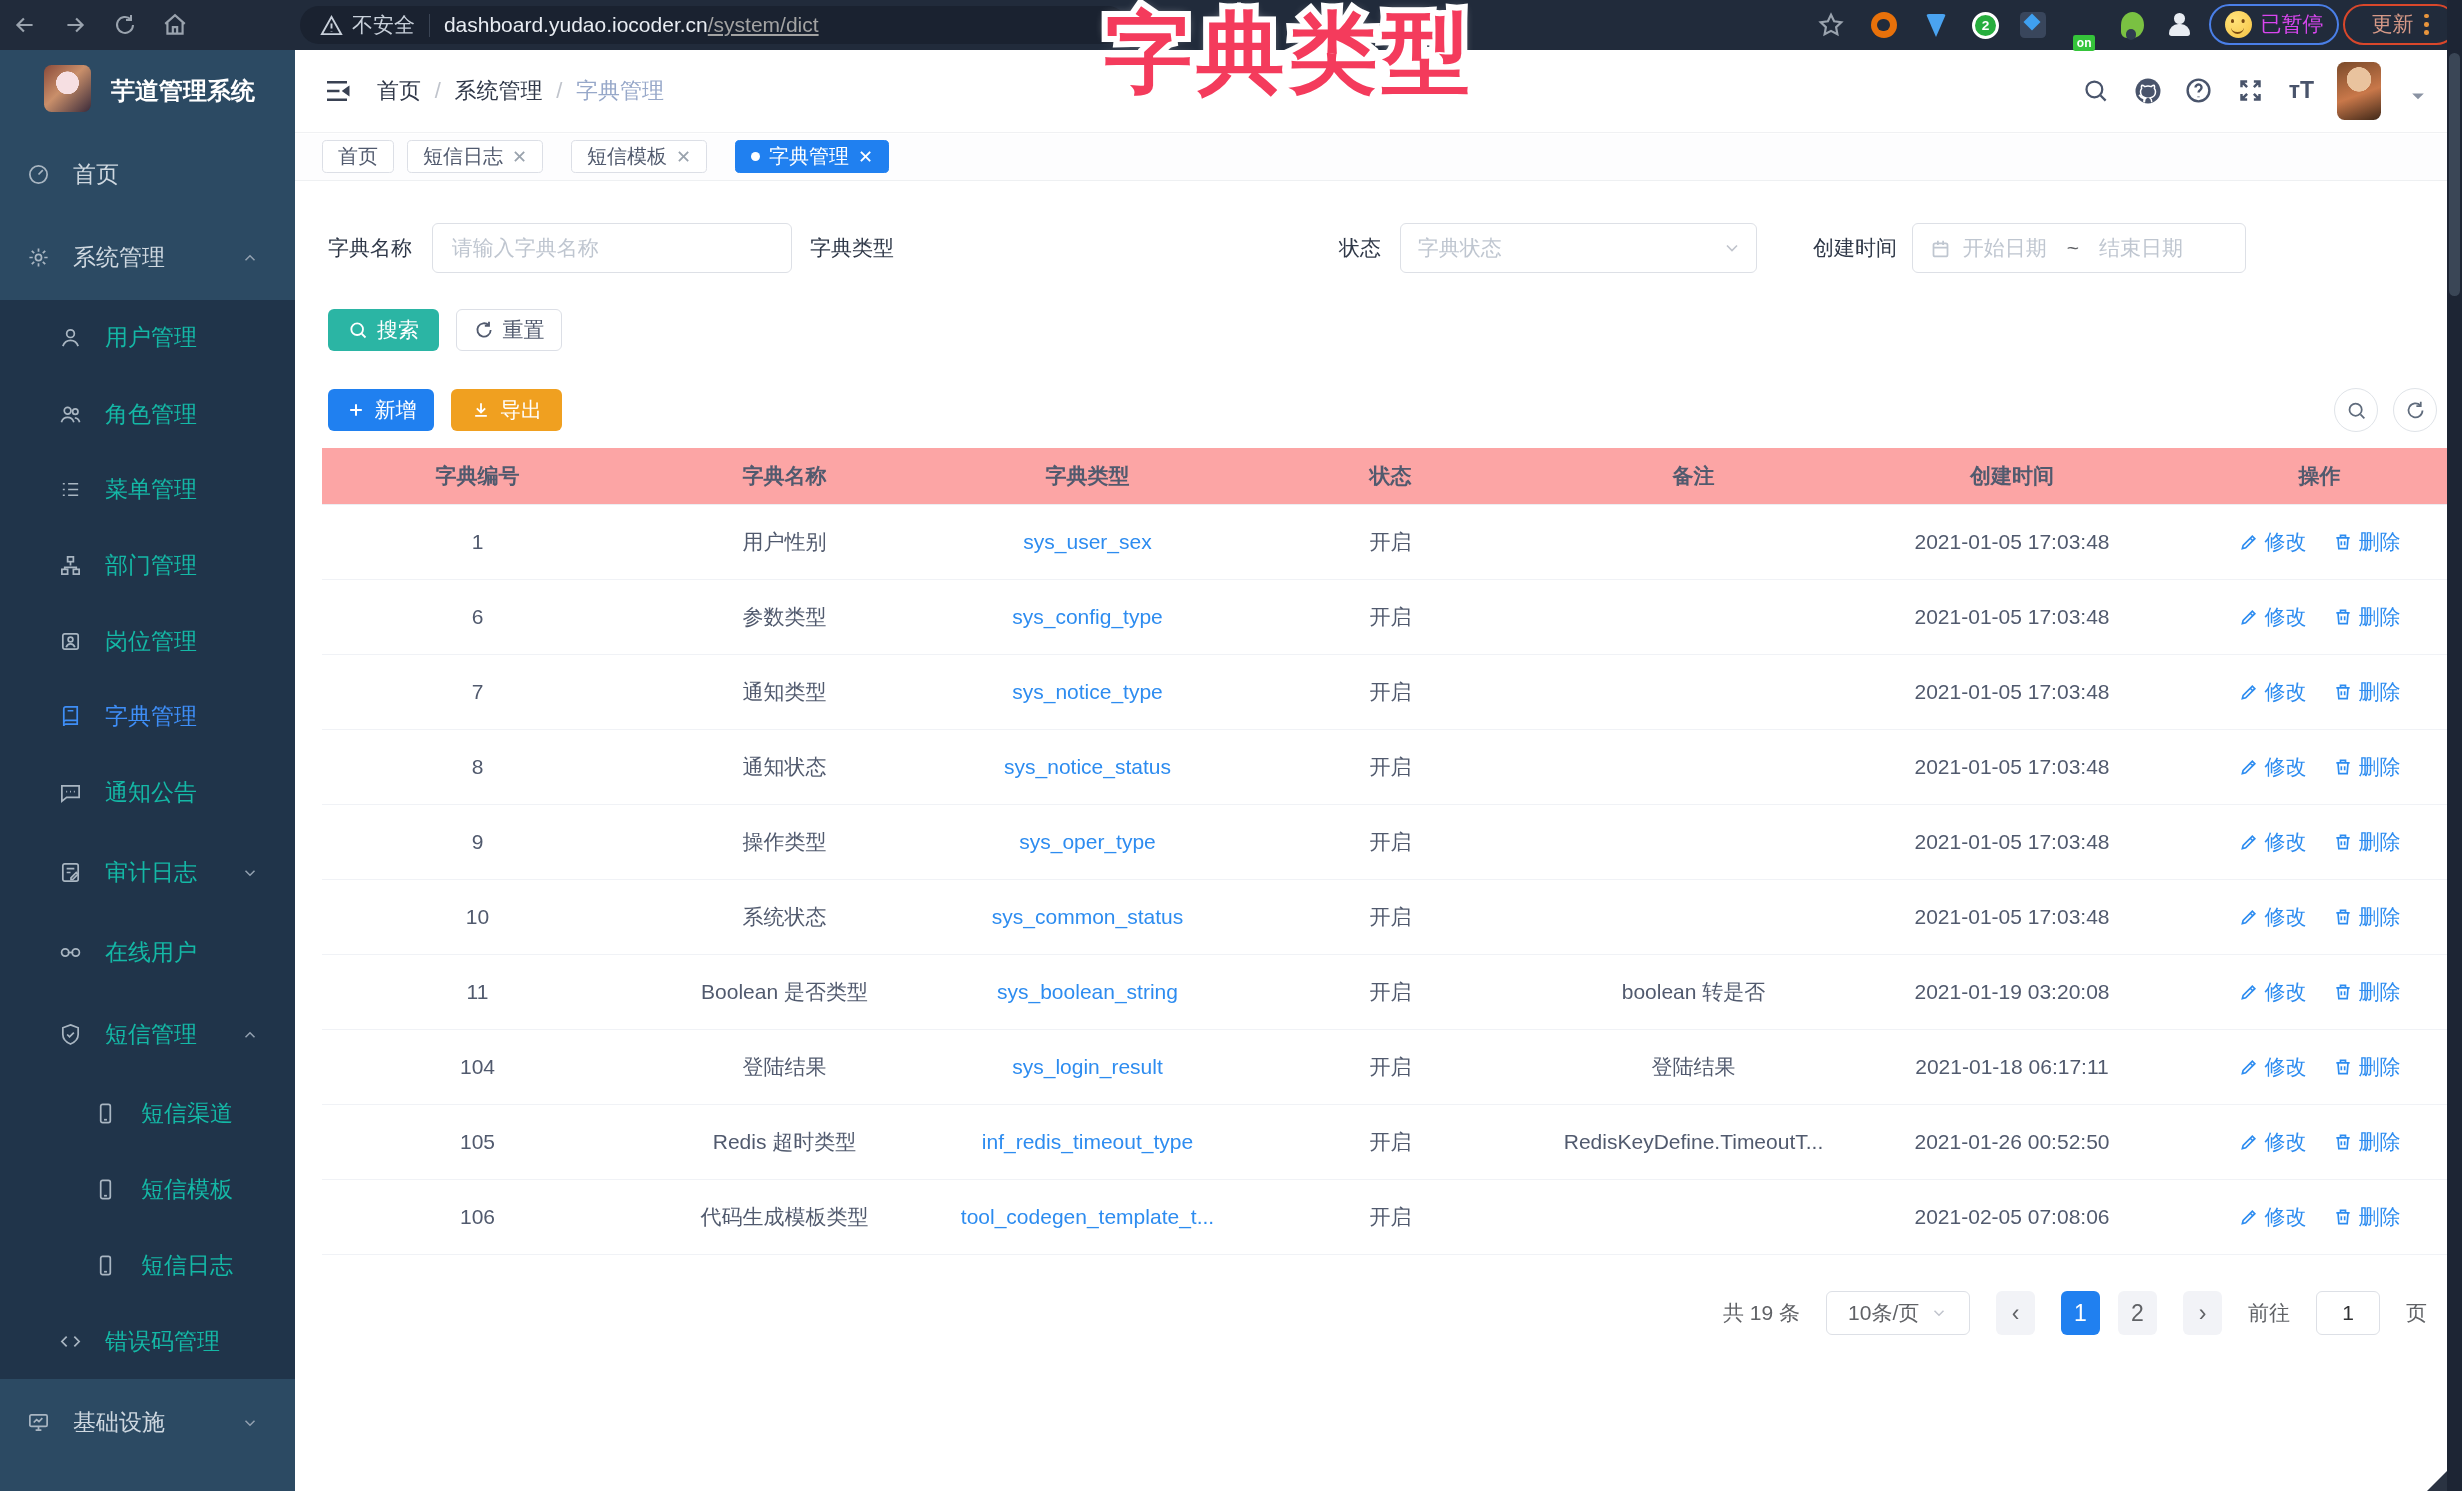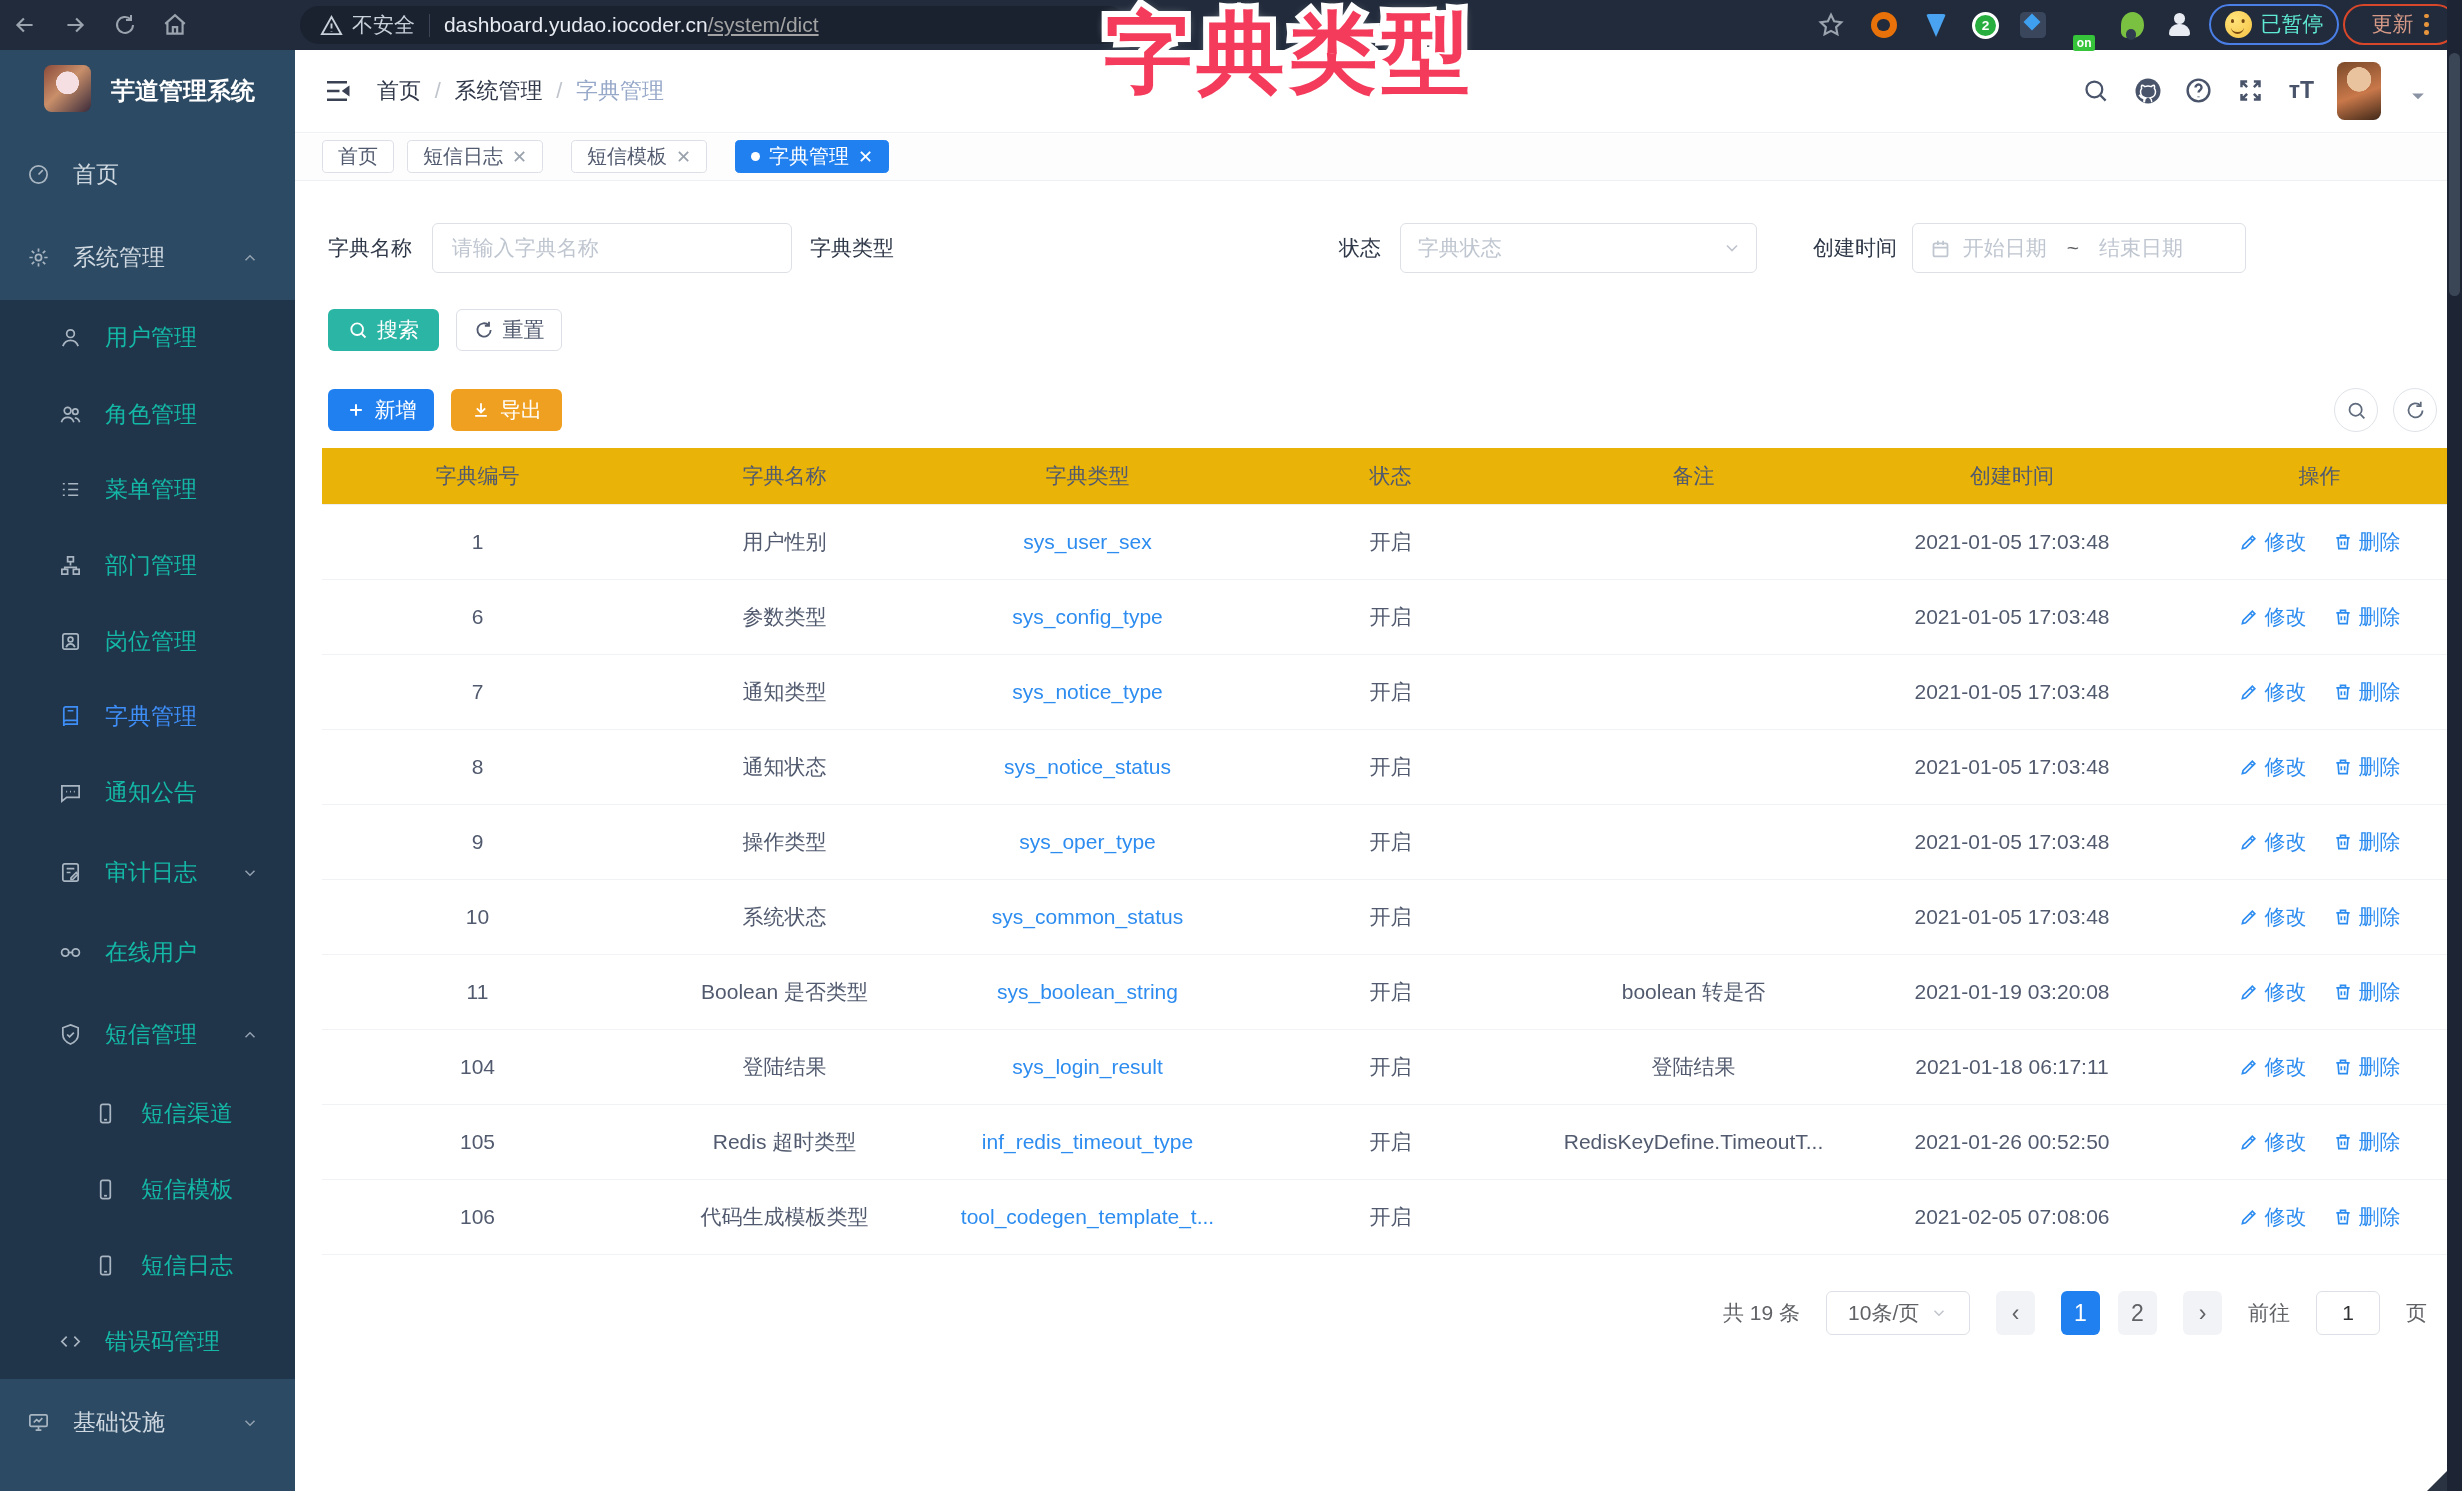--- a/index.html
+++ b/index.html
@@ -12,21 +12,21 @@
   .url-pill{position:absolute;left:300px;top:6px;width:827px;height:38px;border-radius:19px;background:#1a2230;display:flex;align-items:center;padding:0 20px;box-sizing:border-box;}
   .url-sec{display:flex;align-items:center;gap:9px;color:#c8d0da;}
   .url-div{width:1.5px;height:23px;background:#3a4454;margin:0 13.7px;}
   .url-host{color:#e8ecf2;}
   .url-path{color:#a3a3a3;text-decoration:underline;}
   .ext-ic{position:absolute;top:7.6px;width:35px;height:35px;display:flex;align-items:center;justify-content:center;}
   .paused-pill{position:absolute;left:2209px;top:3.8px;width:130px;height:41px;border:2.3px solid #4a7fe8;border-radius:23px;display:flex;align-items:center;justify-content:center;gap:9px;box-sizing:border-box;}
   .emoji-face{width:27px;height:27px;border-radius:50%;background:radial-gradient(circle at 35% 30%,#ffe37a,#f6c344);position:relative;}
   .emoji-face:before{content:"";position:absolute;left:6px;top:8.3px;width:3.8px;height:3.8px;border-radius:50%;background:#7a4a12;box-shadow:10.6px 0 0 #7a4a12;}
   .emoji-face:after{content:"";position:absolute;left:6.8px;top:15px;width:13px;height:6px;border-bottom:2.3px solid #7a4a12;border-radius:0 0 7.6px 7.6px;}
-  .paused-txt{color:#5eead4;}
+  .paused-txt{color:#d946ef;}
   .update-annot{position:absolute;left:2343px;top:3.8px;width:114px;height:41px;border:2.3px solid #d9472b;border-radius:23px;display:flex;align-items:center;justify-content:center;gap:10.6px;box-sizing:border-box;}
   .update-txt{color:#d79a88;}
   .kebab{color:#e8953c;font-size:23px;letter-spacing:0;line-height:7.6px;display:flex;flex-direction:column;gap:3.8px;}
   .kebab i{width:4.6px;height:4.6px;border-radius:50%;background:#e8953c;}
   
   .x-orange{width:26px;height:26px;border-radius:50%;background:#e8710a;position:relative;}
   .x-orange:before{content:"";position:absolute;inset:6.8px;border-radius:50%;background:#212b3b;}
   .x-drop{width:0;height:0;border-left:10.6px solid transparent;border-right:10.6px solid transparent;border-top:23px solid #4aa3f0;border-radius:3px;}
   .x-green{width:27px;height:27px;border-radius:50%;background:#27ae3e;border:3px solid #fff;box-sizing:border-box;display:flex;align-items:center;justify-content:center;color:#fff;font-size:13.7px;font-weight:bold;}
   .x-grid{width:26px;height:26px;background:#39465c;border-radius:4.6px;position:relative;}
@@ -88,21 +88,21 @@
   .dr-ph{color:#bfc6d0;}
   .btn{position:absolute;height:42px;border-radius:6px;display:flex;align-items:center;justify-content:center;gap:9px;font-size:21px;cursor:pointer;box-sizing:border-box;}
   .btn-search{left:33px;top:130px;width:111px;background:#2bb5a4;color:#fff;}
   .btn-reset{left:161px;top:130px;width:106px;background:#fff;border:1.5px solid #dcdfe6;color:#515a6e;}
   .btn-add{left:33px;top:210px;width:106px;background:#2080f0;color:#fff;}
   .btn-export{left:156px;top:210px;width:111px;background:#f0a020;color:#fff;}
   .tool-btn{position:absolute;top:209px;width:44px;height:44px;border-radius:50%;border:1.5px solid #dfe3e8;background:#fff;display:flex;align-items:center;justify-content:center;color:#5f6b7c;box-sizing:border-box;cursor:pointer;}
   
   .table{position:absolute;left:27px;top:269px;width:2139px;}
   .thead,.tr{display:grid;grid-template-columns:311px 303px 303px 303px 303px 334px 281px;align-items:center;}
-  .thead{height:56px;border-bottom:1.5px solid #eceef3;color:#4b5566;font-weight:normal;background:#eab308;}
+  .thead{height:56px;border-bottom:1.5px solid #eceef3;color:#4b5566;font-weight:bold;background:#fca5a5;}
   .tr{height:74px;border-bottom:1.5px solid #f0f2f6;}
   .td{text-align:center;overflow:hidden;white-space:nowrap;text-overflow:ellipsis;color:#515a6e;}
   .link{color:#2d8cf0;cursor:pointer;text-decoration:none;}
   .ops{display:flex;justify-content:center;gap:26px;}
   .op{display:inline-flex;align-items:center;gap:6px;color:#2d8cf0;cursor:pointer;}
   
   .pager{position:absolute;right:20px;top:1112px;display:flex;align-items:center;gap:26px;color:#606266;}
   .psel{width:144px;height:44px;border:1.5px solid #dde0e6;border-radius:6px;display:flex;align-items:center;justify-content:center;gap:10.6px;box-sizing:border-box;color:#606266;cursor:pointer;}
   .pbtn{width:39px;height:44px;border-radius:6px;background:#f2f3f7;display:flex;align-items:center;justify-content:center;color:#606266;font-size:23px;cursor:pointer;}
   .pbtn.num.active{background:#2080f0;color:#fff;}

